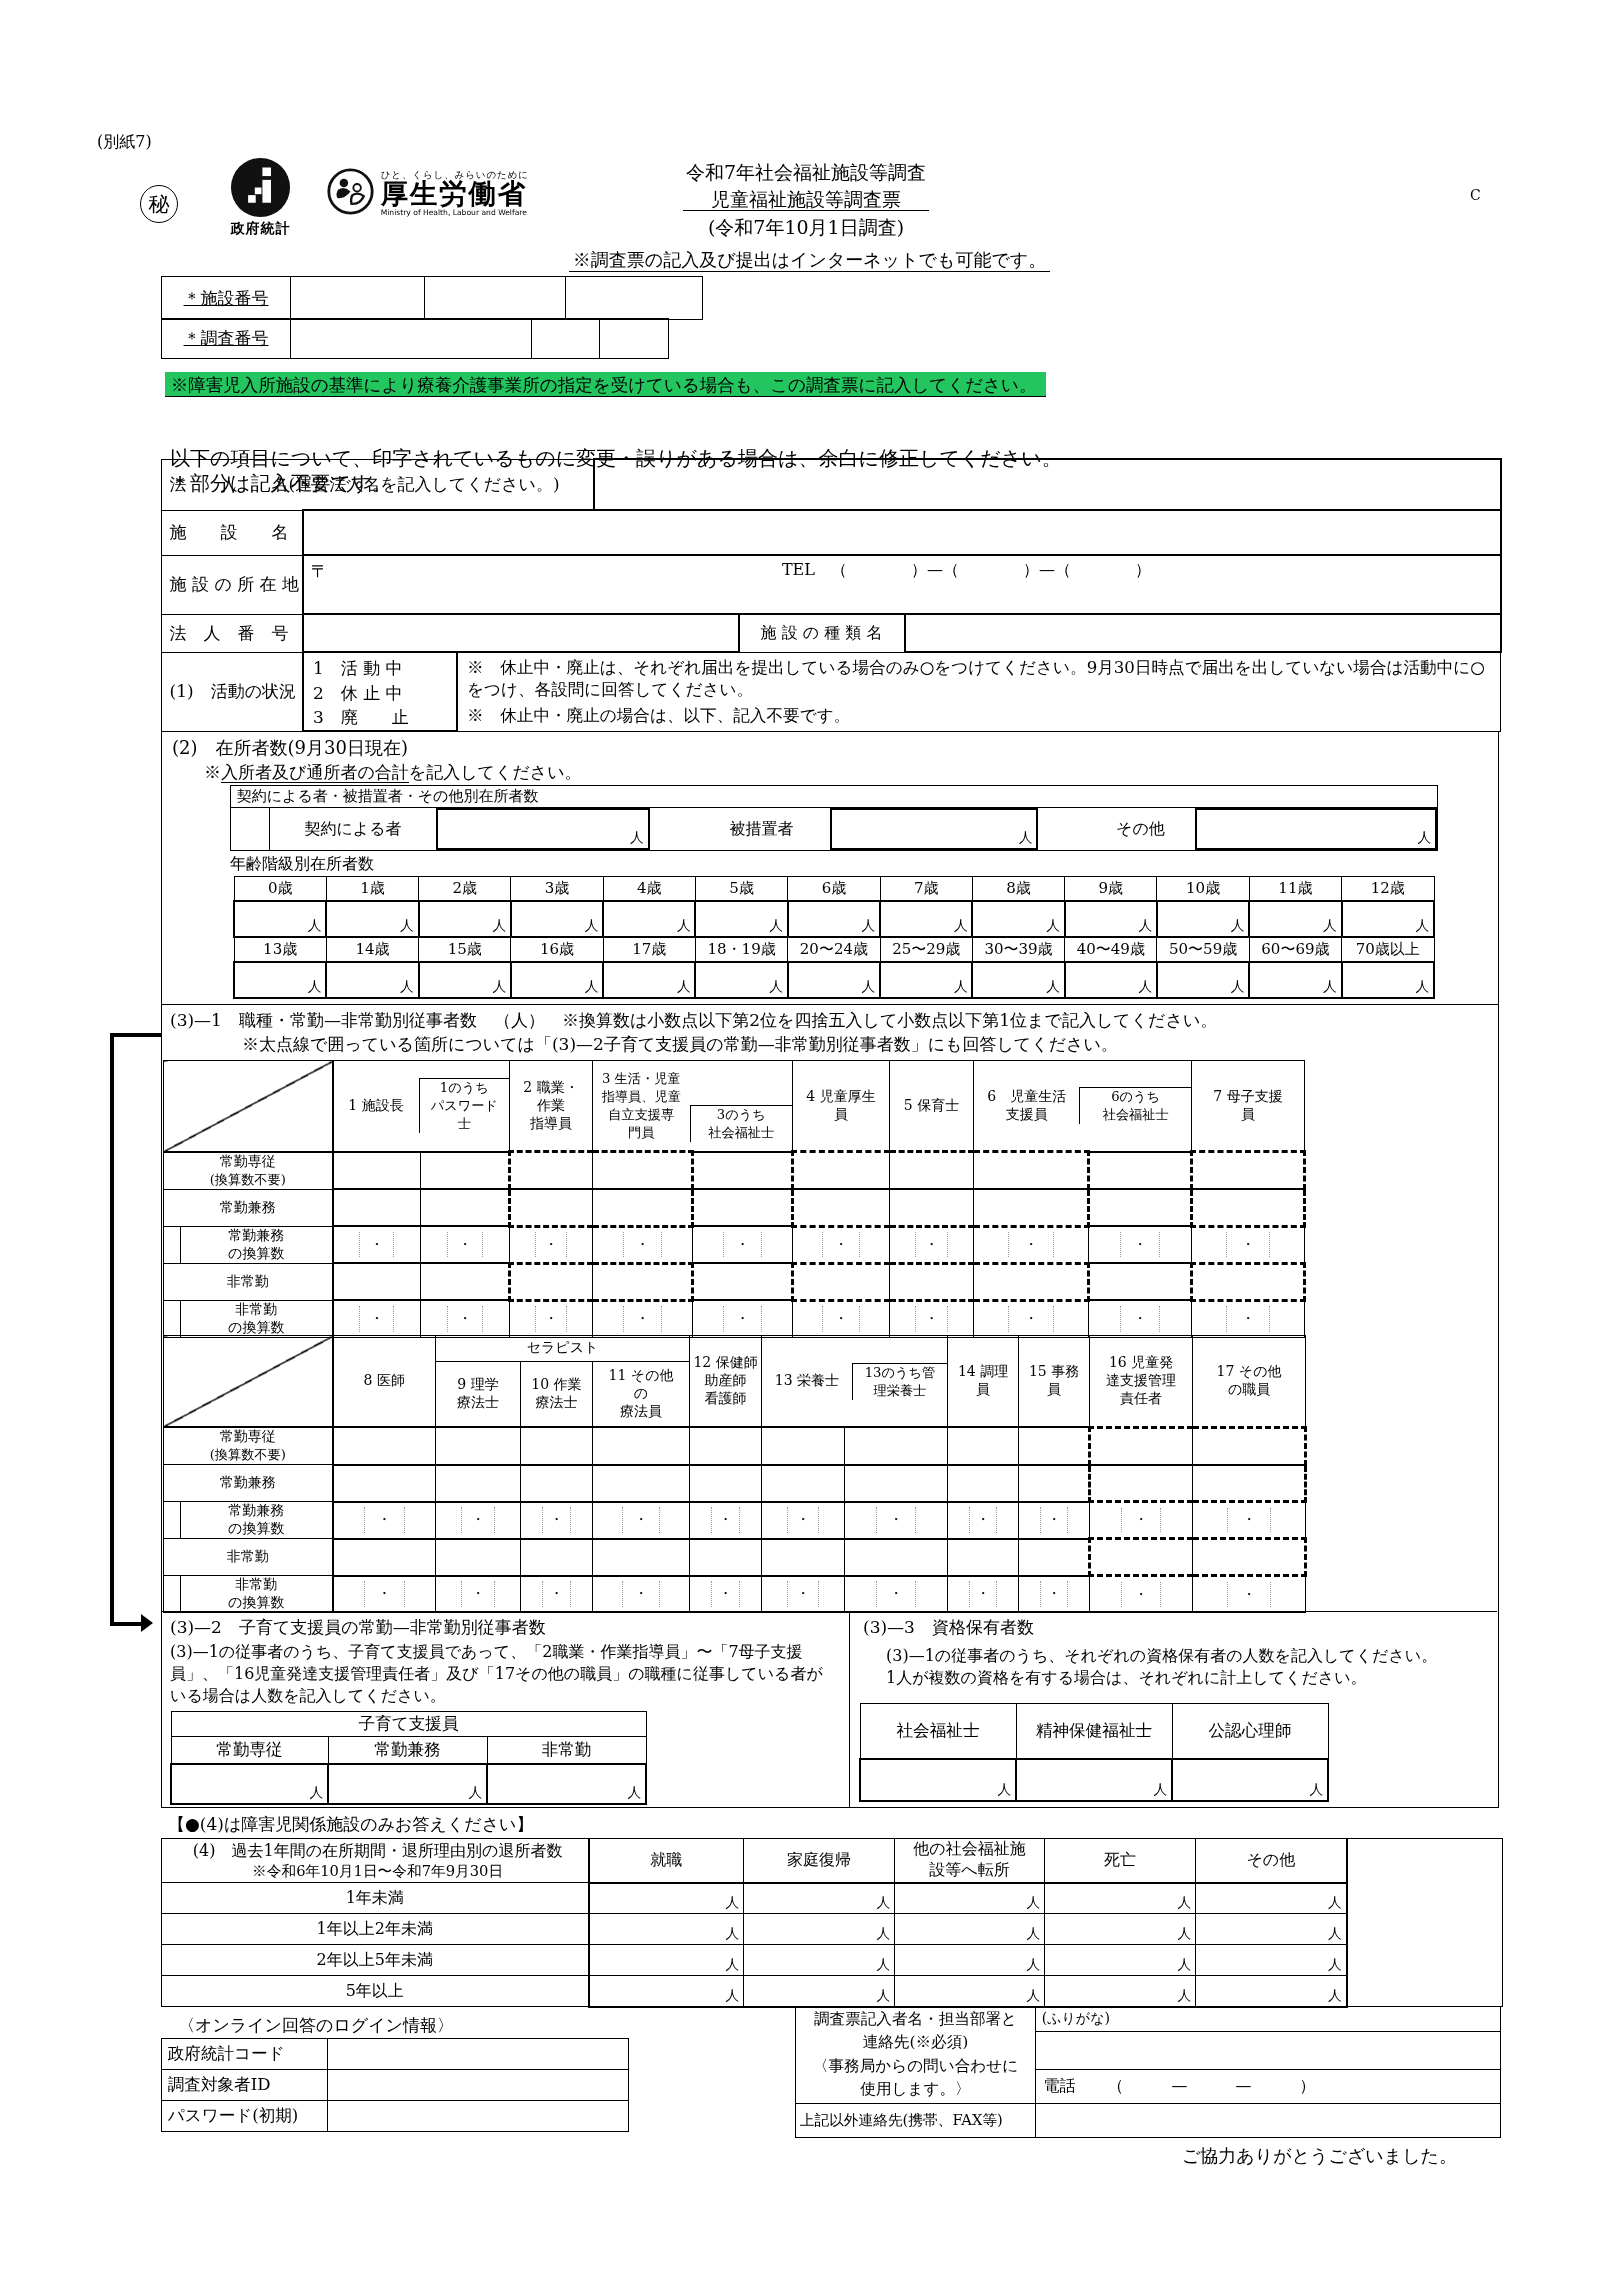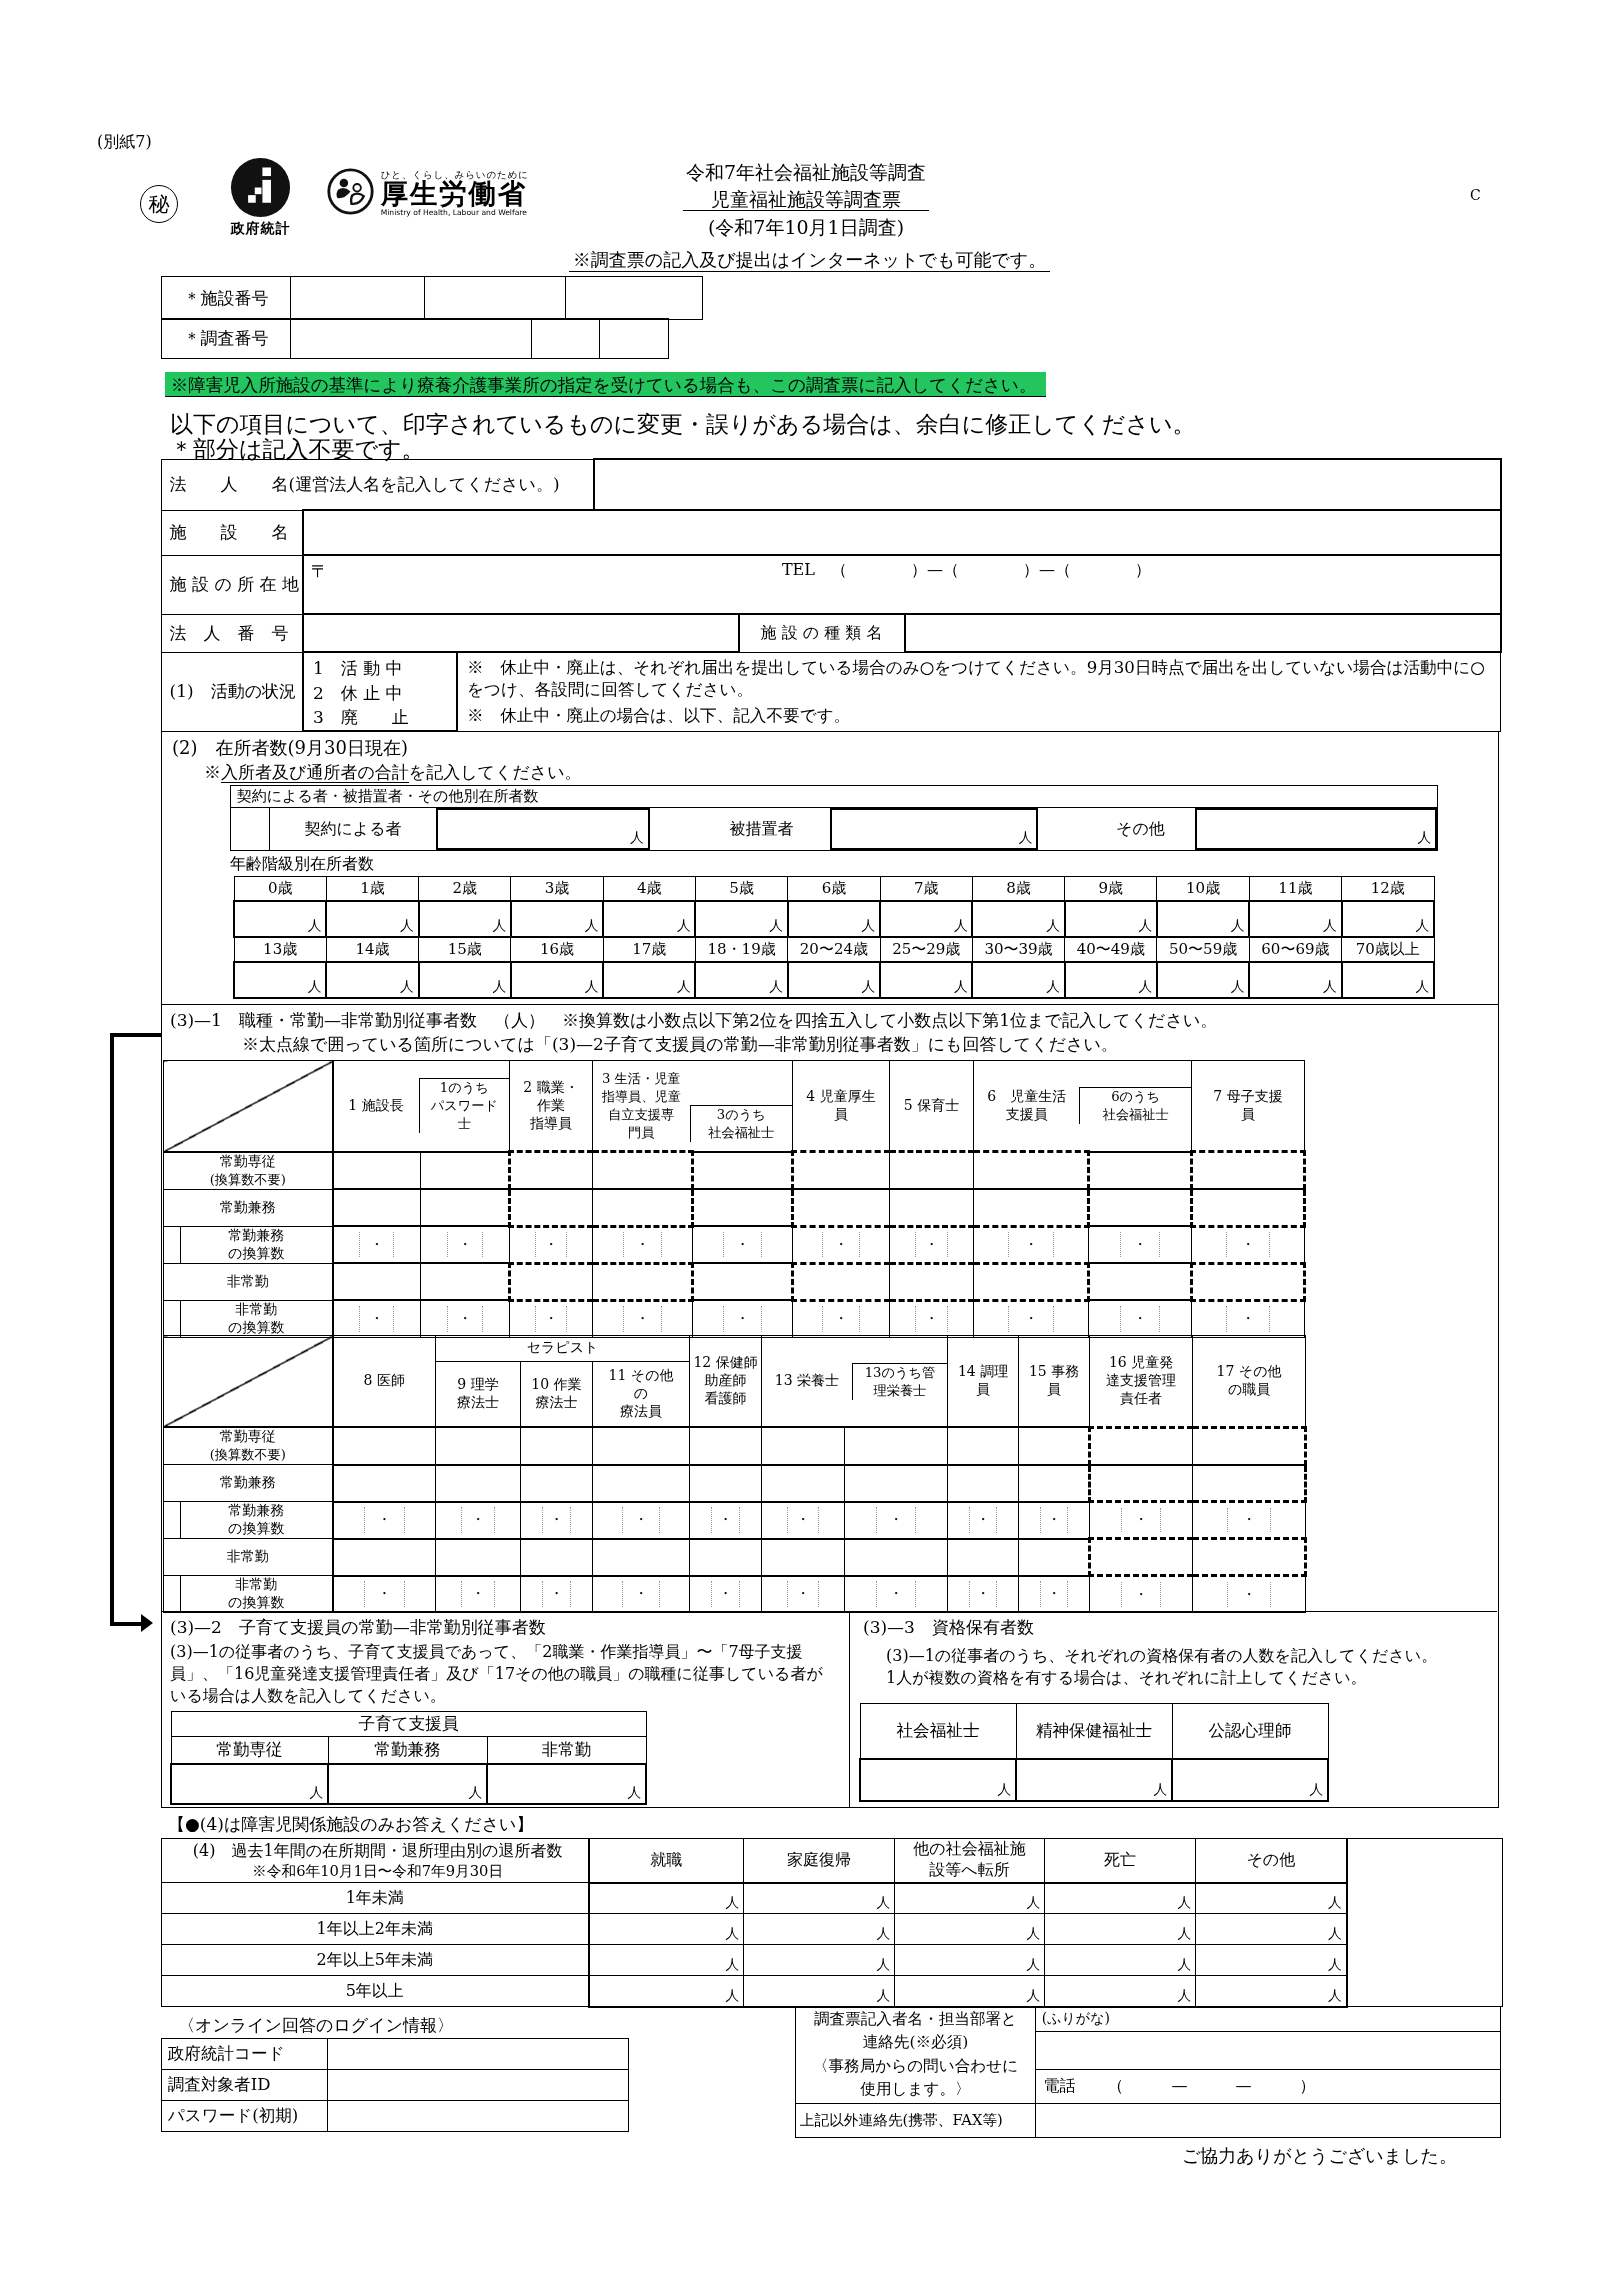--- a/index.html
+++ b/index.html
@@ -25,29 +25,29 @@
   .mname{font-size:27.4px;font-weight:bold;letter-spacing:1.9px;}
   .mnameen{font-size:7.6px;}
   .titleblock{width:558px;text-align:center;font-size:19px;line-height:27.4px;}
   .tl2{border-bottom:1.4px solid #000;padding:0 28px;}
   .inote{font-size:18px;border-bottom:1.4px solid #000;padding:0 3.8px 0.9px 3.8px;}
   .cletter{font-size:14px;}
 
   
   .idt{border:1.4px solid #000;}
   .idt td,.idt th{border:0.9px solid #000;font-size:17px;}
-  .idlab{text-align:center;}
+  .idlab{text-align:center;text-decoration:underline;}
   .slotrow{display:flex;height:100%;}
   .slot{flex:1;}
   .slot+.slot{border-left:0.9px solid #c9c9c9;}
   .p0{padding:0;}
 
   
   .ryoyo{background:#22c55e;font-size:17.5px;border-bottom:0.9px solid #000;padding:2.8px 9.5px 0.9px 5.7px;}
-  .note{font-size:23px;}
+  .note{font-size:20px;margin-top:36px;}
 
   
   .info{border:1.4px solid #000;width:1339px;}
   .info th,.info td{border:0.9px solid #000;font-size:17px;vertical-align:middle;}
   .il{text-align:left;padding-left:7.6px;}
   .bold3{border:2.8px solid #000 !important;}
   .addr{position:relative;}
   .postal{position:absolute;left:7.6px;top:3.8px;font-size:17px;}
   .telline{position:absolute;left:40%;top:3.8px;font-size:16px;}
   .cnrow{display:flex;height:100%;align-items:stretch;}

